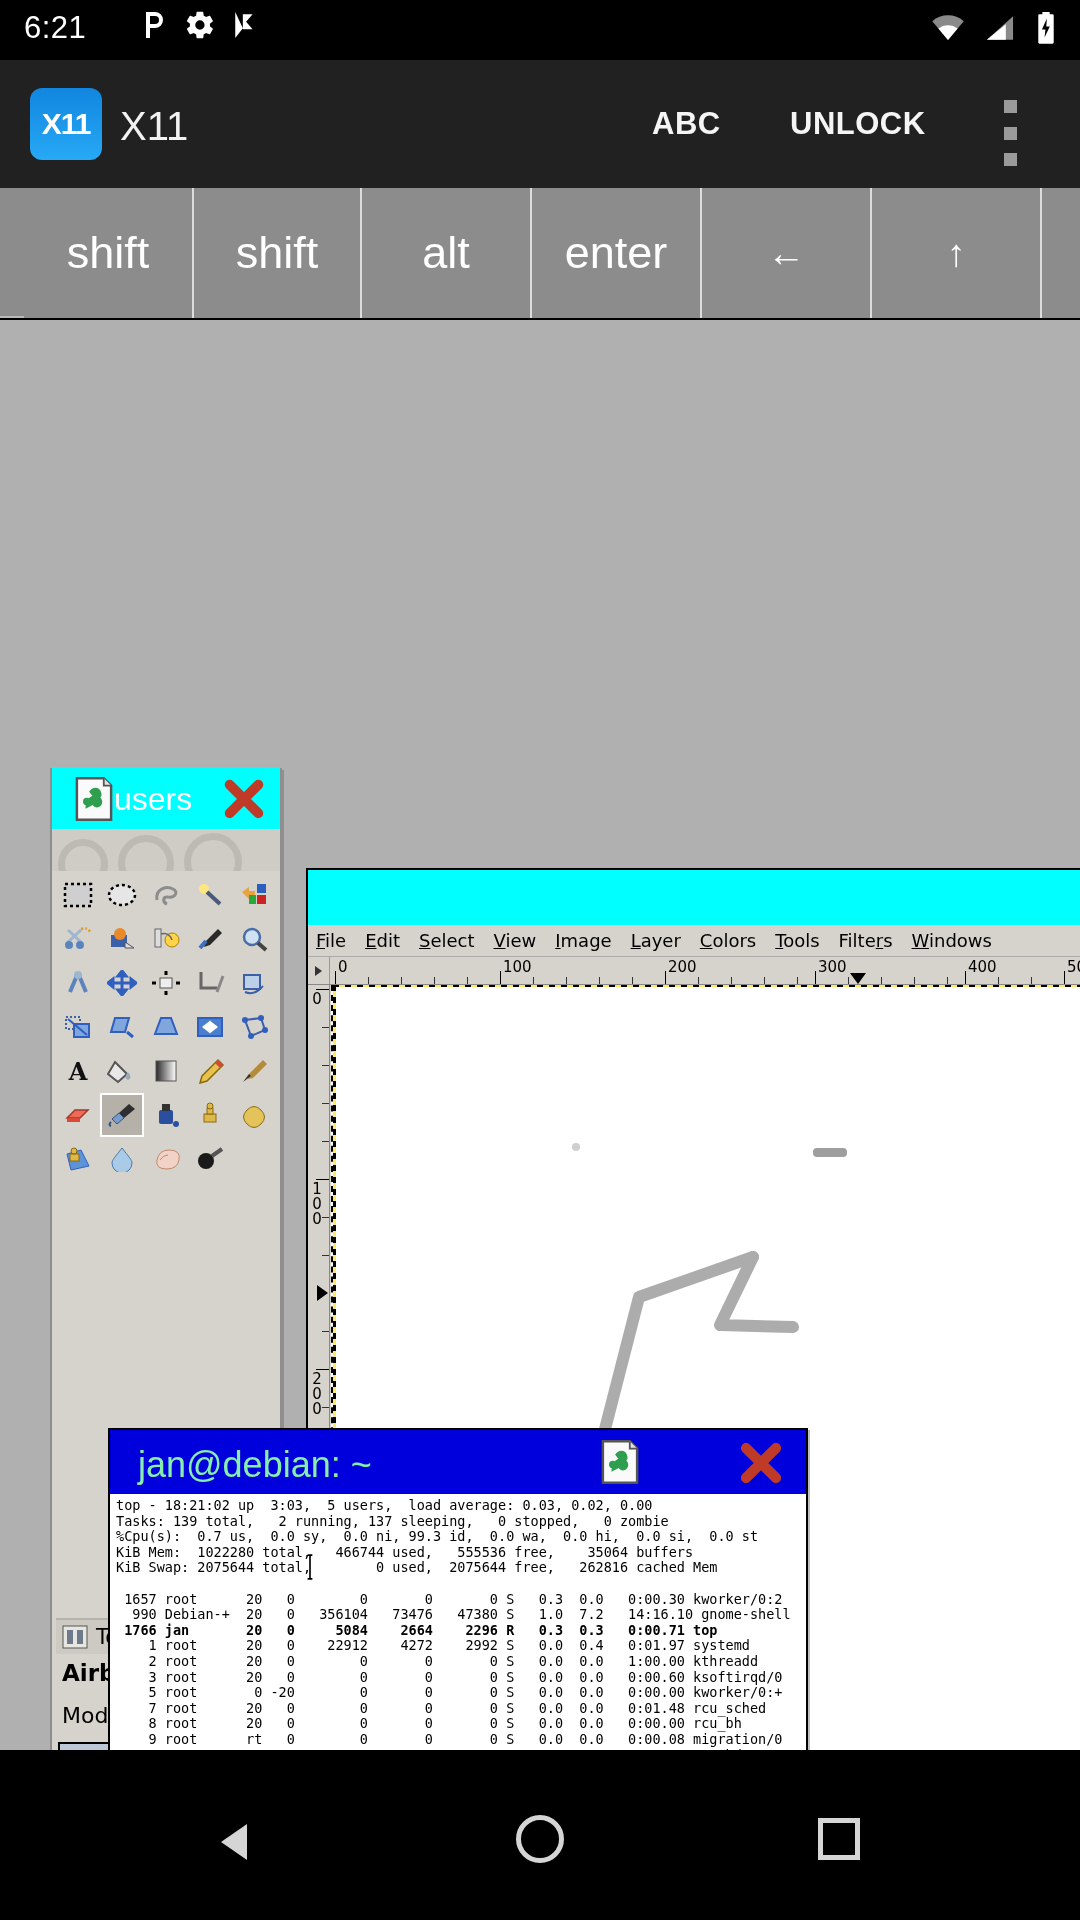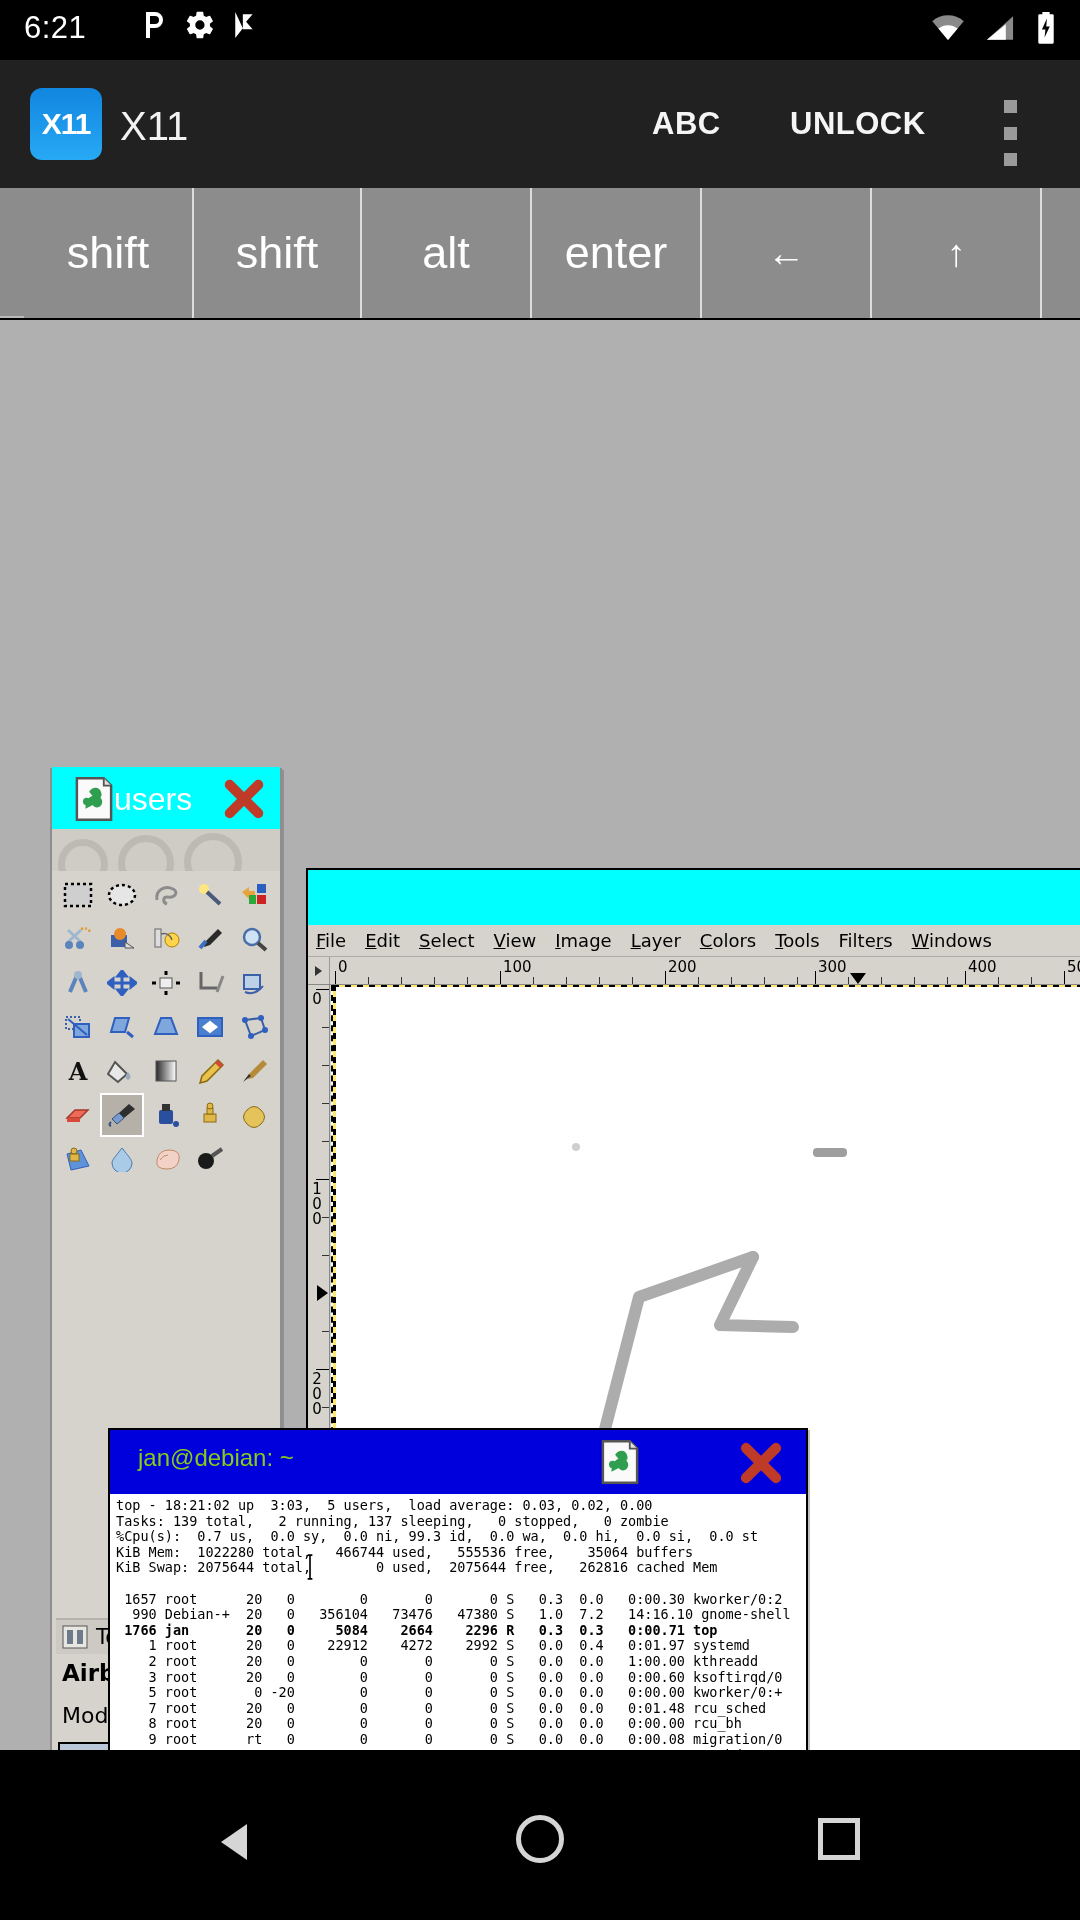--- a/index.html
+++ b/index.html
@@ -219,21 +219,21 @@
     position: absolute; left: 108px; top: 1108px; width: 700px; height: 518px;
     background: #ffffff; border: 2px solid #000;
     box-shadow: 2px 2px 0 rgba(0,0,0,.25);
   }
   .term-title {
     position: absolute; left: 0; top: 0; width: 696px; height: 64px;
     background: #0000dd;
   }
   .term-title .ttxt {
     position: absolute; left: 28px; top: 14px;
-    color: #84cc16; font-size: 24px; font-family: "Liberation Sans", sans-serif;
+    color: #86efac; font-size: 36px; font-family: "Liberation Sans", sans-serif;
   }
   .term-wicon { position: absolute; left: 490px; top: 10px; width: 40px; height: 44px; }
   .term-close { position: absolute; right: 22px; top: 10px; width: 46px; height: 46px; }
   .term-body {
     position: absolute; left: 2px; top: 64px; width: 694px; height: 450px;
     background: #fff; color: #000;
     font-family: "DejaVu Sans Mono", monospace; font-size: 13.5px;
     line-height: 15.6px; padding: 4px 0 0 4px; white-space: pre; overflow: hidden;
   }
   .term-body .b { font-weight: bold; }

